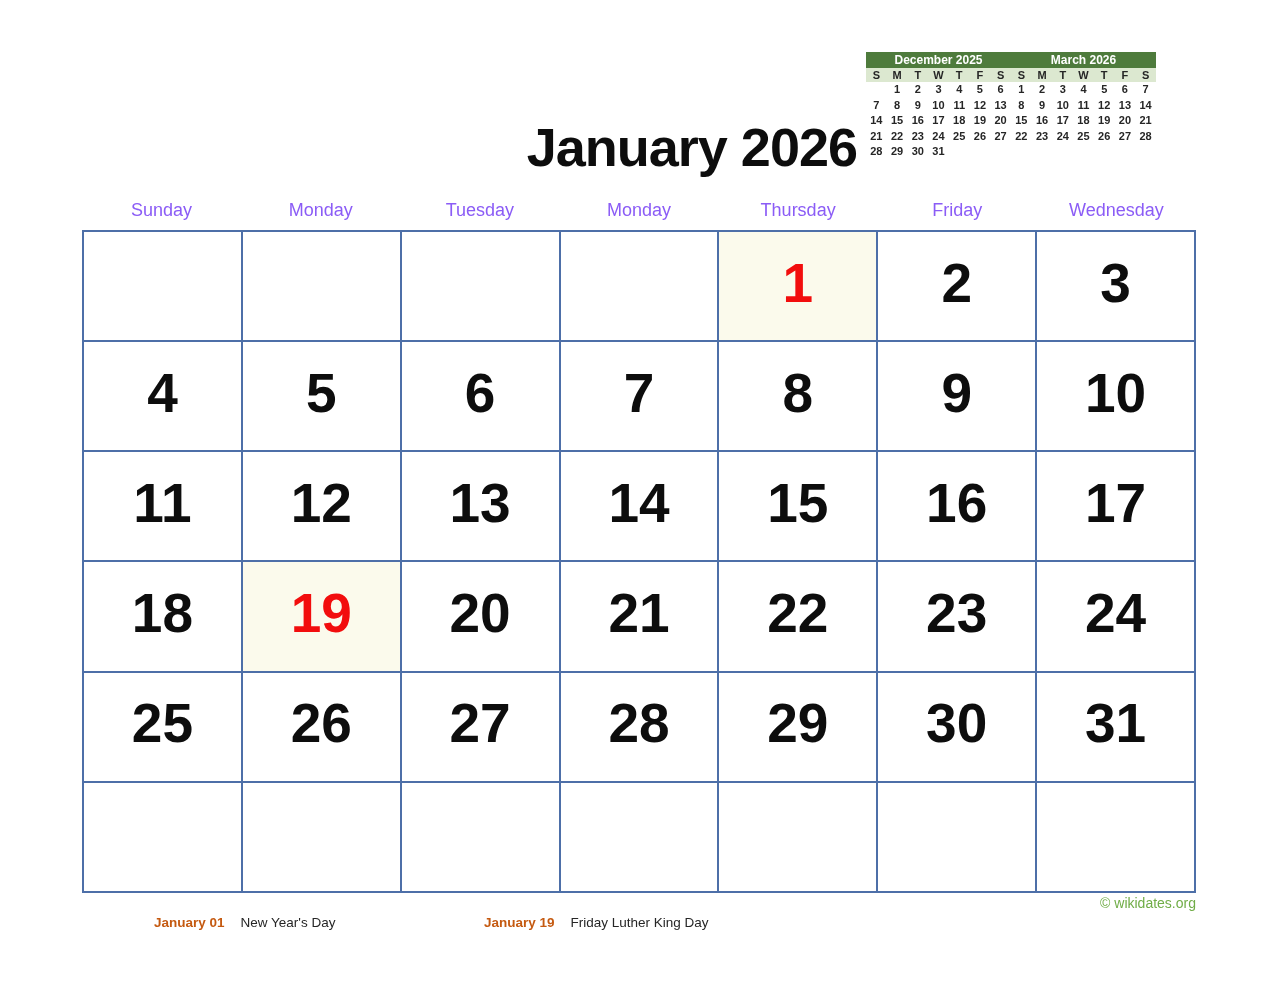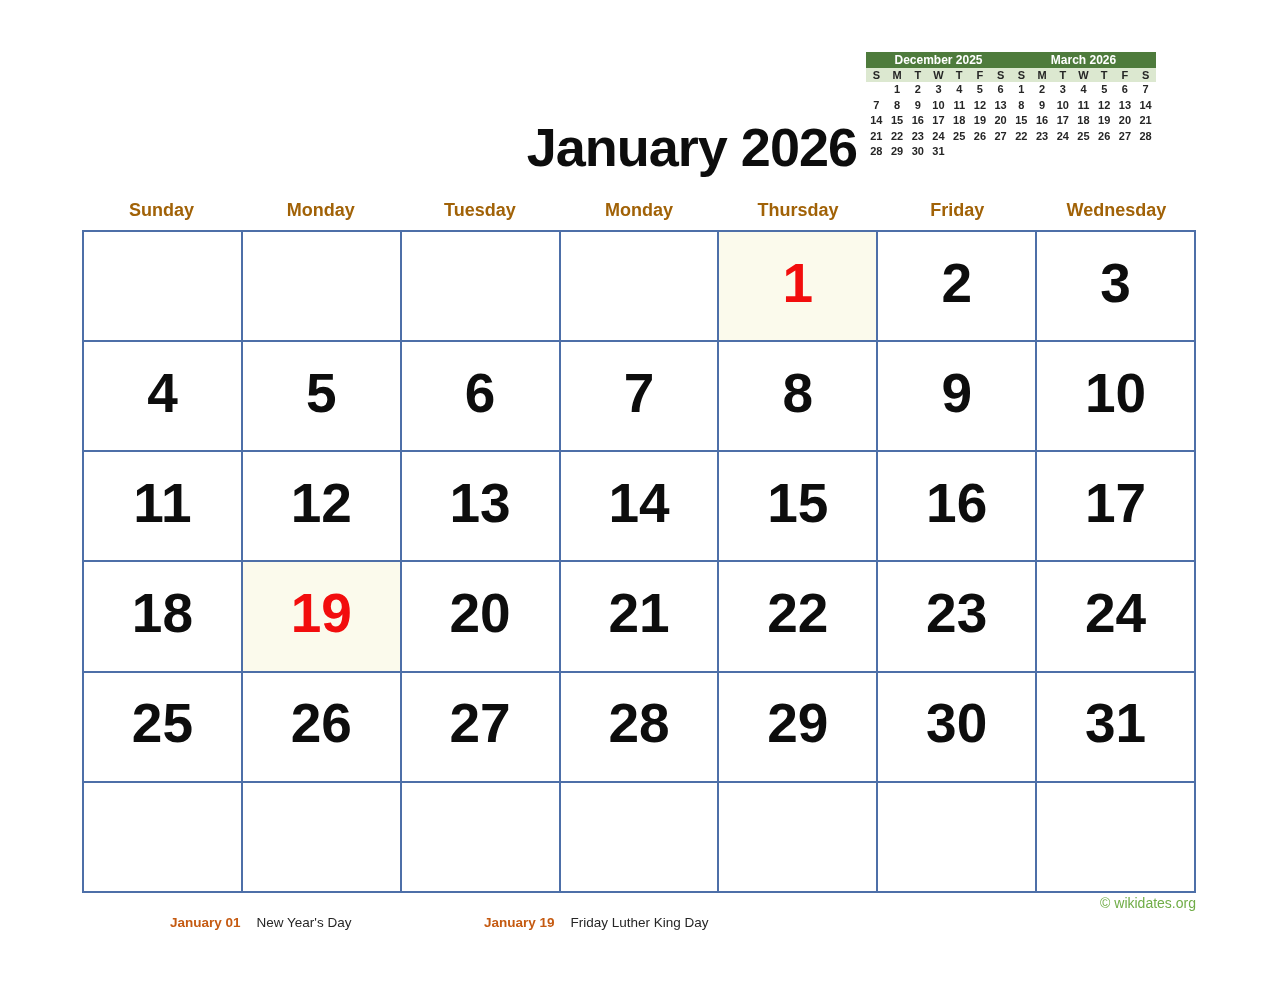--- a/index.html
+++ b/index.html
@@ -58,24 +58,24 @@
   
   .weekday-row {
     position: absolute;
     top: 196px; left: 82px; width: 1114px; height: 32px;
     display: grid;
     grid-template-columns: repeat(7, 1fr);
     align-items: end;
   }
   .wd {
     text-align: center;
-    font-weight: bold;
+    font-weight: normal;
     font-size: 18px;
     padding-bottom: 7px;
-    color: #a16207;
+    color: #8b5cf6;
   }
 
   
   .grid {
     position: absolute;
     top: 230px; left: 82px; width: 1114px; height: 663px;
     display: grid;
     grid-template-columns: repeat(7, 1fr);
     grid-template-rows: repeat(6, 1fr);
     background: var(--border-blue, #4d6fa8);
@@ -94,21 +94,21 @@
     font-weight: bold;
     line-height: 1;
     color: #0d0d0d;
     margin-top: -6px;
   }
   .cell.highlight .daynum { color: var(--holiday-red, #f20d0d); }
 
   
   .holiday-legend { position: absolute; top: 915px; left: 0; width: 1280px; height: 20px; }
   .holiday-item { position: absolute; top: 0; font-size: 13.5px; white-space: nowrap; }
-  .holiday-item:nth-child(1) { left: 170px; }
+  .holiday-item:nth-child(1) { left: 154px; }
   .holiday-item:nth-child(2) { left: 484px; }
   .holiday-date {
     color: var(--orange, #c55a11);
     font-weight: bold;
     margin-right: 16px;
   }
   .holiday-name { color: #262626; }
 
   
   .copyright {

